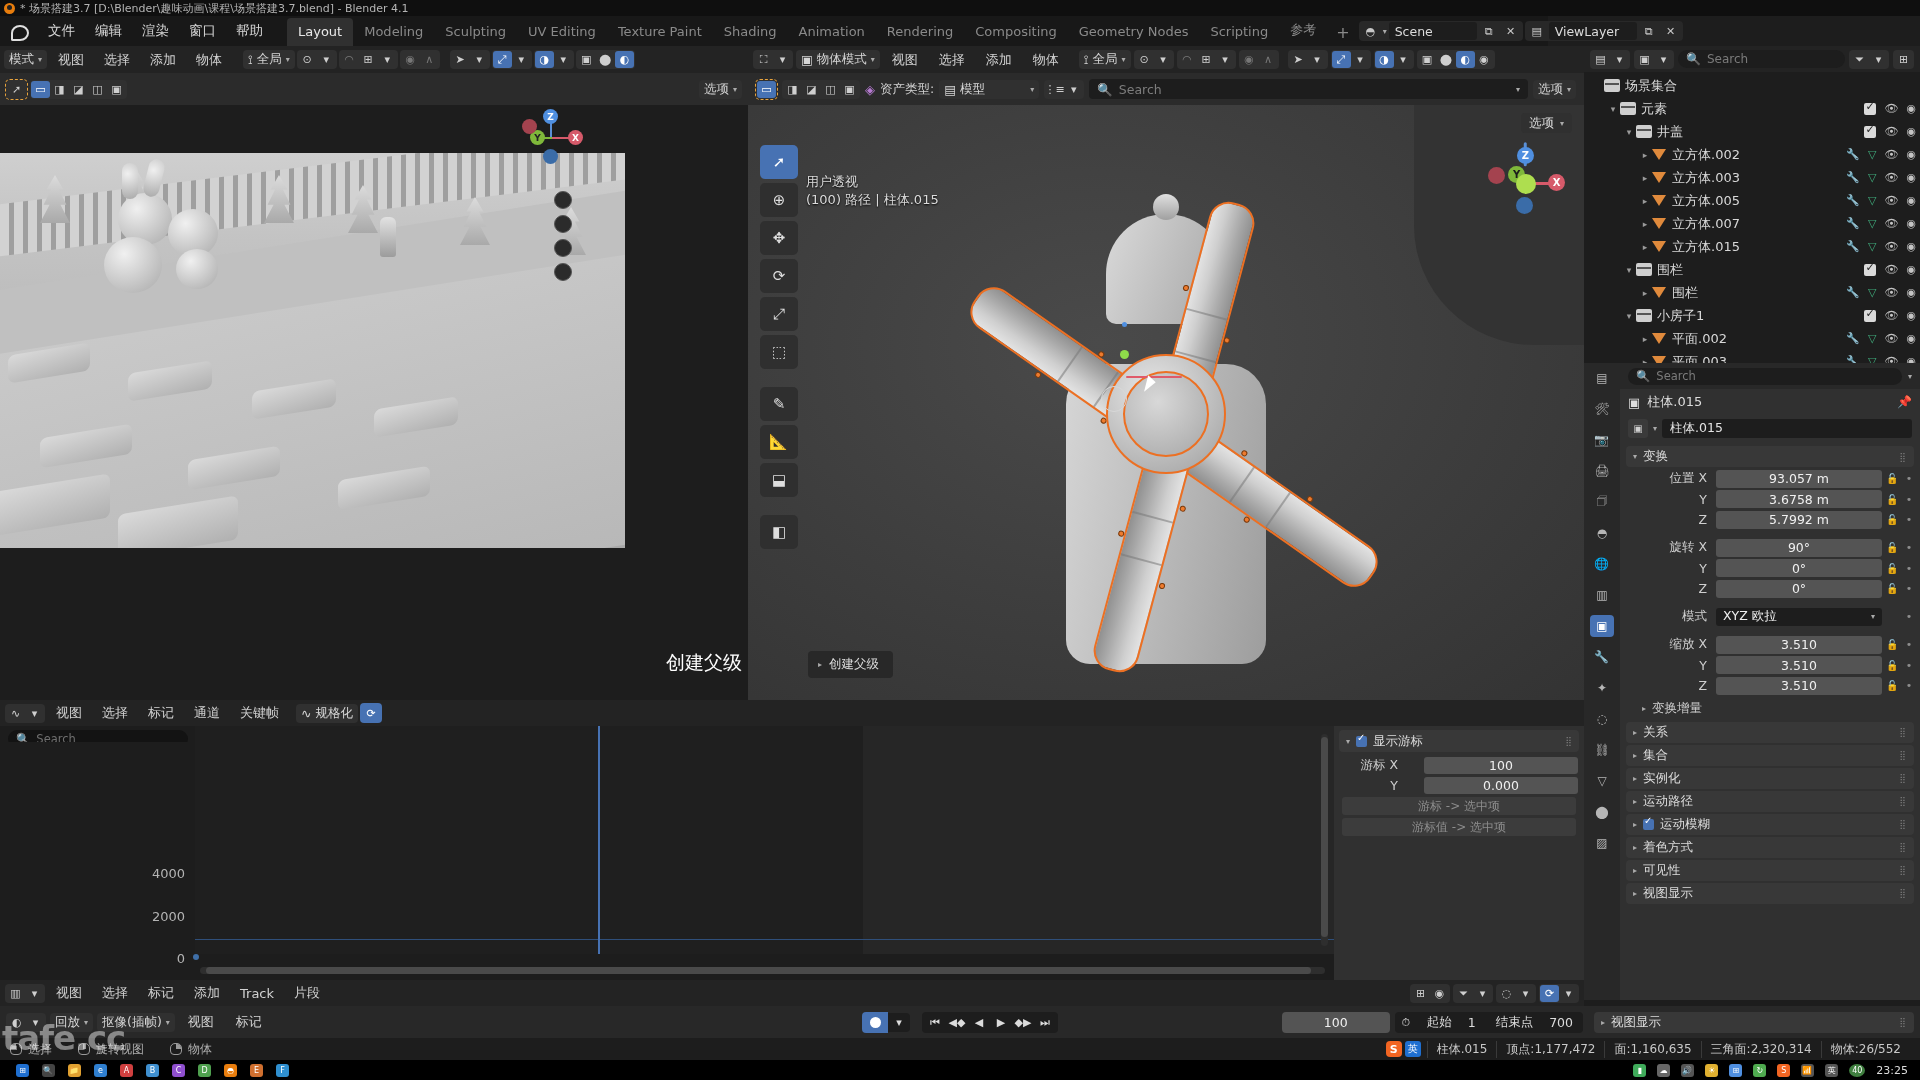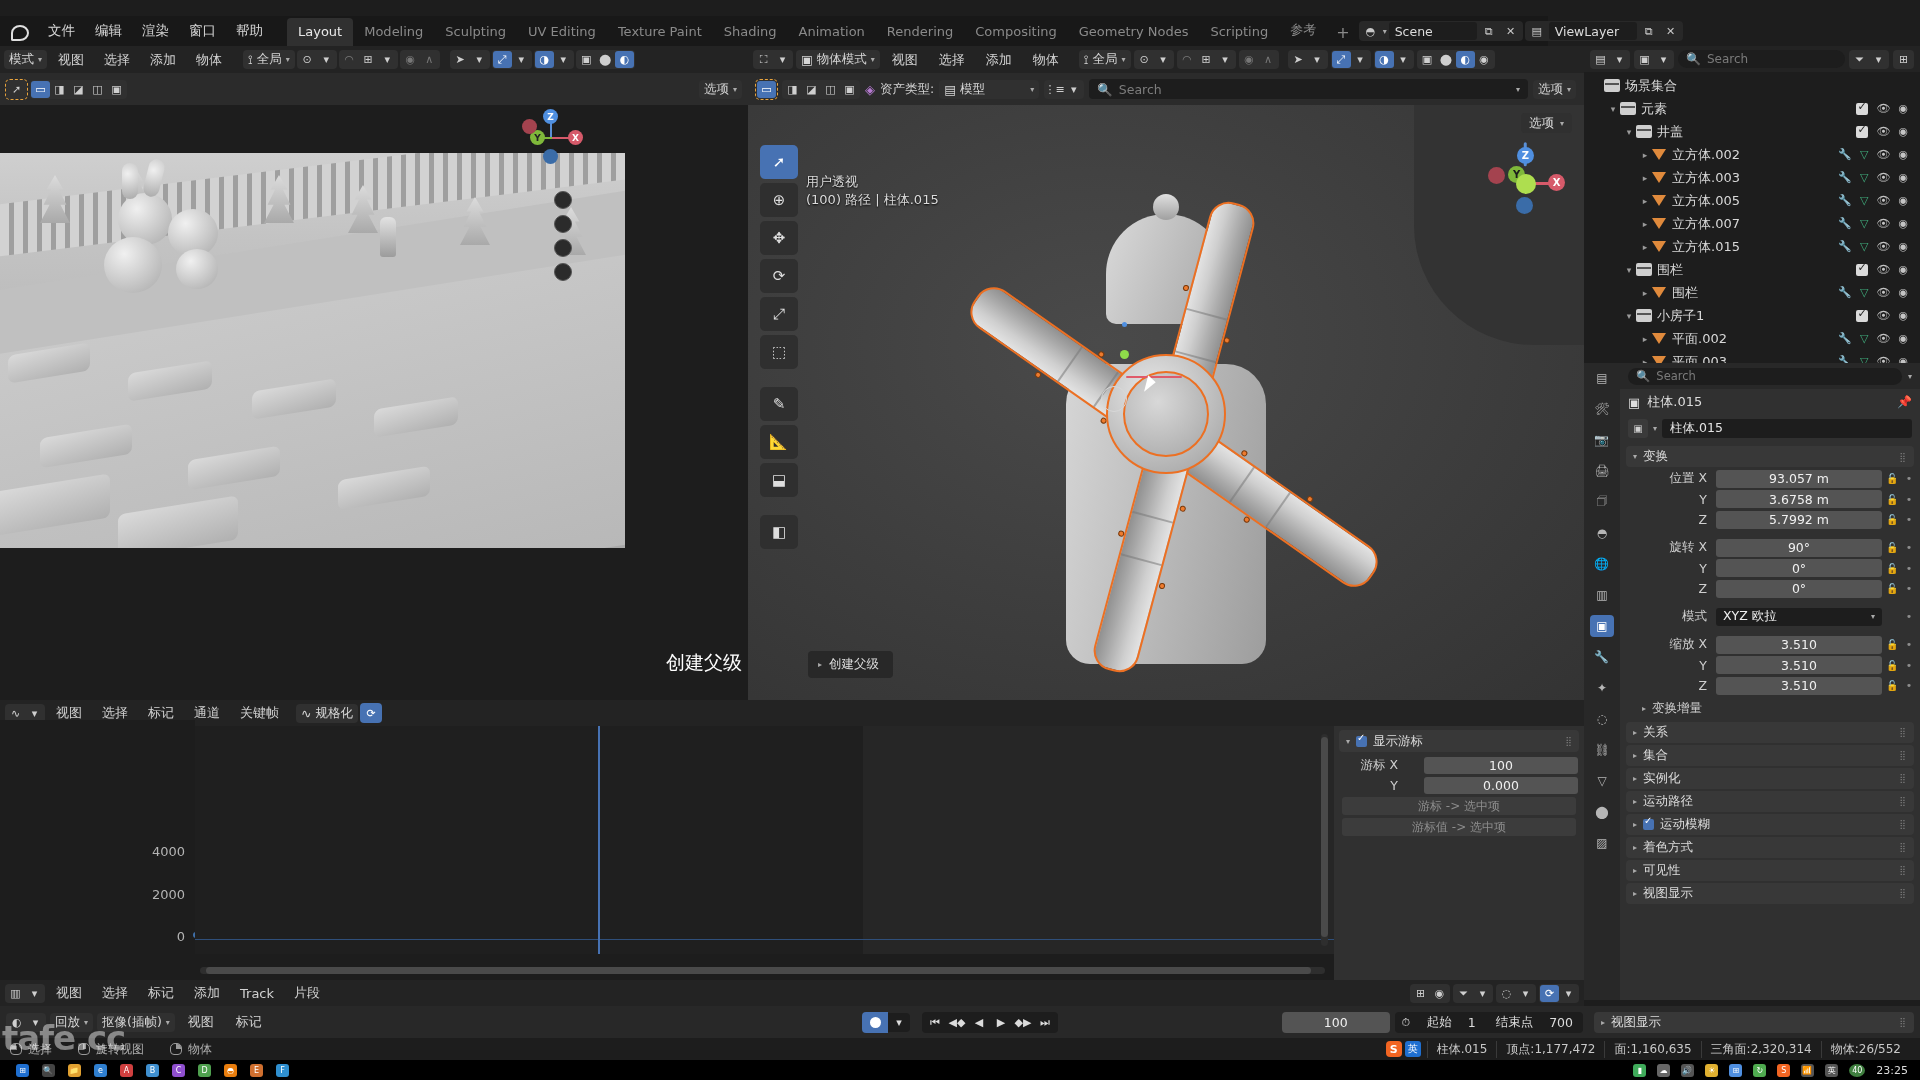--- a/index.html
+++ b/index.html
@@ -179,21 +179,21 @@
   
   .outliner{
     position:absolute; left:1584px; top:46px; width:336px; height:317px;
     background:#1d1d1d;
   }
   .ol-hdr{height:26px;background:#232323;display:flex;align-items:center;gap:4px;padding:0 6px;}
   .ol-search{flex:1;display:flex;align-items:center;gap:6px;background:#1d1d1d;
     border-radius:9px;height:18px;padding:0 8px;color:#7b7b7b;font-size:12px;}
   .ol-rows{padding-top:2px;}
   .olrow{height:23px;display:flex;align-items:center;font-size:13px;color:#d8d8d8;
-    position:relative;padding-right:12px;}
+    position:relative;padding-right:4px;}
   .tri{width:14px;text-align:center;color:#9a9a9a;font-size:9px;flex:0 0 auto;}
   .colicon{width:16px;height:13px;border-radius:2px;flex:0 0 auto;margin-right:5px;
     background:#cfcfcf;position:relative;}
   .colicon:after{content:"";position:absolute;left:1px;top:4px;right:1px;height:1.5px;background:#555;}
   .meshicon{width:14px;height:13px;flex:0 0 auto;margin-right:6px;position:relative;}
   .meshicon:after{content:"";position:absolute;left:0;top:1px;
     border-left:7px solid transparent;border-right:7px solid transparent;border-top:11px solid #e08a3c;}
   .olname{white-space:nowrap;overflow:hidden;}
   .olicons{margin-left:auto;display:flex;align-items:center;gap:8px;padding-left:8px;}
   .wrench{color:#7a8ee0;font-size:11px;}
@@ -248,21 +248,21 @@
   .gr-sub{height:26px;background:#1d1d1d;display:flex;align-items:center;position:relative;}
   .gr-search{display:flex;align-items:center;gap:6px;background:#131313;border-radius:9px;
     height:18px;width:180px;margin-left:8px;padding:0 8px;color:#6f6f6f;font-size:11.5px;}
   .ruler{position:absolute;left:195px;top:0;right:0;height:26px;}
   .tick{position:absolute;top:5px;font-size:11.5px;color:#9b9b9b;transform:translateX(-50%);}
   .curtick{position:absolute;top:2px;transform:translateX(-50%);background:#4772b3;color:#fff;
     font-size:11.5px;border-radius:3px;padding:1px 6px;}
   .gr-canvas{position:absolute;left:195px;top:26px;width:1139px;height:228px;background:#1b1b1b;}
   .gr-region{position:absolute;left:0;top:0;width:668px;height:228px;background:#1f1f1f;}
   .gr-region2{position:absolute;left:668px;top:0;width:471px;height:228px;background:#262626;}
-  .gr-left{position:absolute;left:0;top:20px;width:195px;height:254px;background:#1d1d1d;}
+  .gr-left{position:absolute;left:0;top:42px;width:195px;height:254px;background:#1d1d1d;}
   .ylbl{position:absolute;right:10px;font-size:13px;color:#b4b4b4;}
   .zeroline{position:absolute;left:0;right:0;height:1px;background:#2f4f7a;}
   .playhead{position:absolute;top:0;bottom:0;width:1.5px;background:#4772b3;}
   .zerodot{position:absolute;width:6px;height:6px;border-radius:50%;background:#3f6fa8;}
   .sidepanel{
     position:absolute;right:0;top:26px;width:250px;height:254px;background:#303030;
   }
   .sp-hdr{height:22px;background:#383838;margin:4px 5px;border-radius:4px;
     display:flex;align-items:center;gap:6px;padding:0 7px;font-size:12.5px;color:#dcdcdc;}
   .sp-row{display:flex;align-items:center;height:18px;margin:2px 6px;gap:22px;}
@@ -324,20 +324,24 @@
   .tb-right{margin-left:auto;display:flex;align-items:center;gap:11px;padding-right:12px;
     font-size:11px;color:#ddd;}
   .wm{position:absolute;left:2px;bottom:22px;font-size:34px;color:rgba(255,255,255,.45);
     font-weight:bold;letter-spacing:-1px;}
 </style>
 </head>
 <body>
 
 <div class="app">
 
+  <div class="titlebar">
+    <span class="blendicon"></span>
+    <span>* 场景搭建3.7 [D:\Blender\趣味动画\课程\场景搭建3.7.blend] - Blender 4.1</span>
+  </div>
 
   <div class="topbar">
     <span class="blender-logo"></span>
     <span class="menu-item">文件</span>
     <span class="menu-item">编辑</span>
     <span class="menu-item">渲染</span>
     <span class="menu-item">窗口</span>
     <span class="menu-item">帮助</span>
 
     <div class="wsp-tabs">

